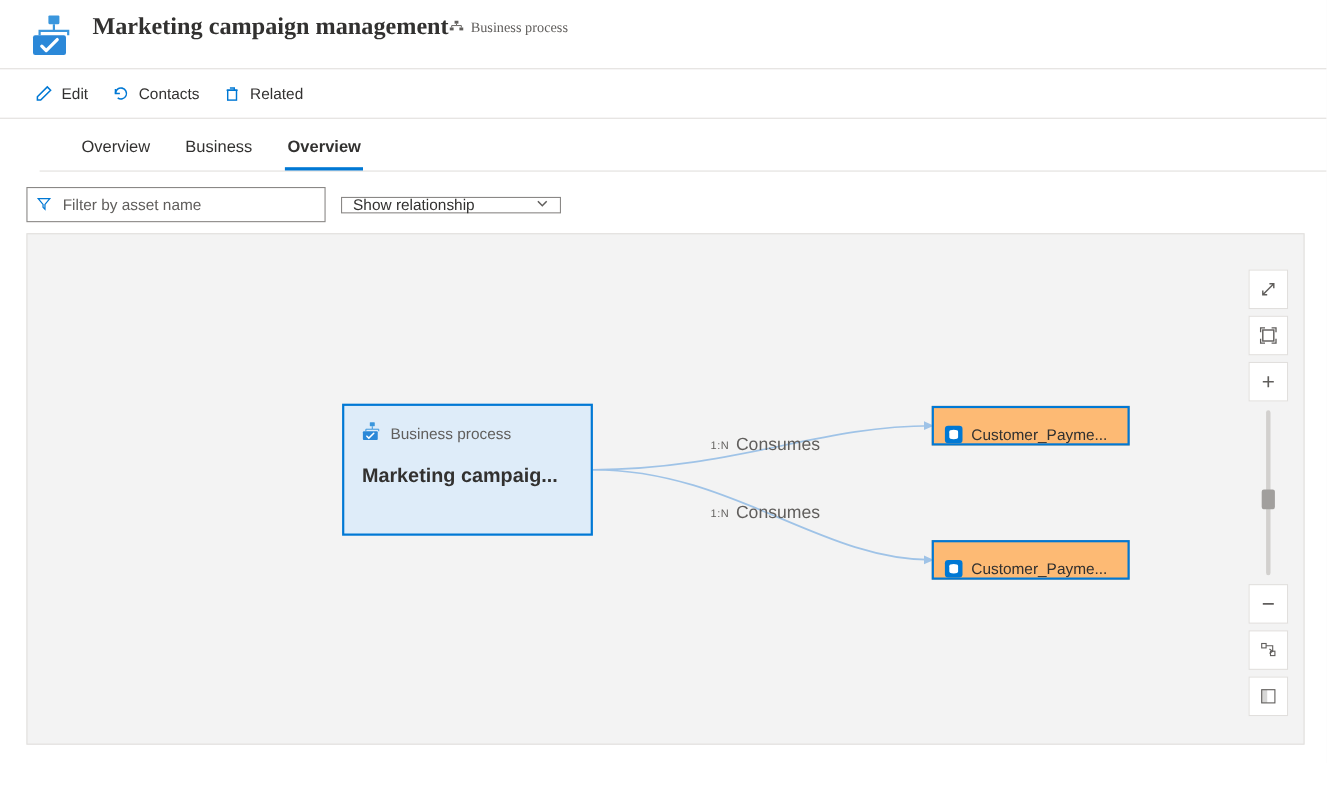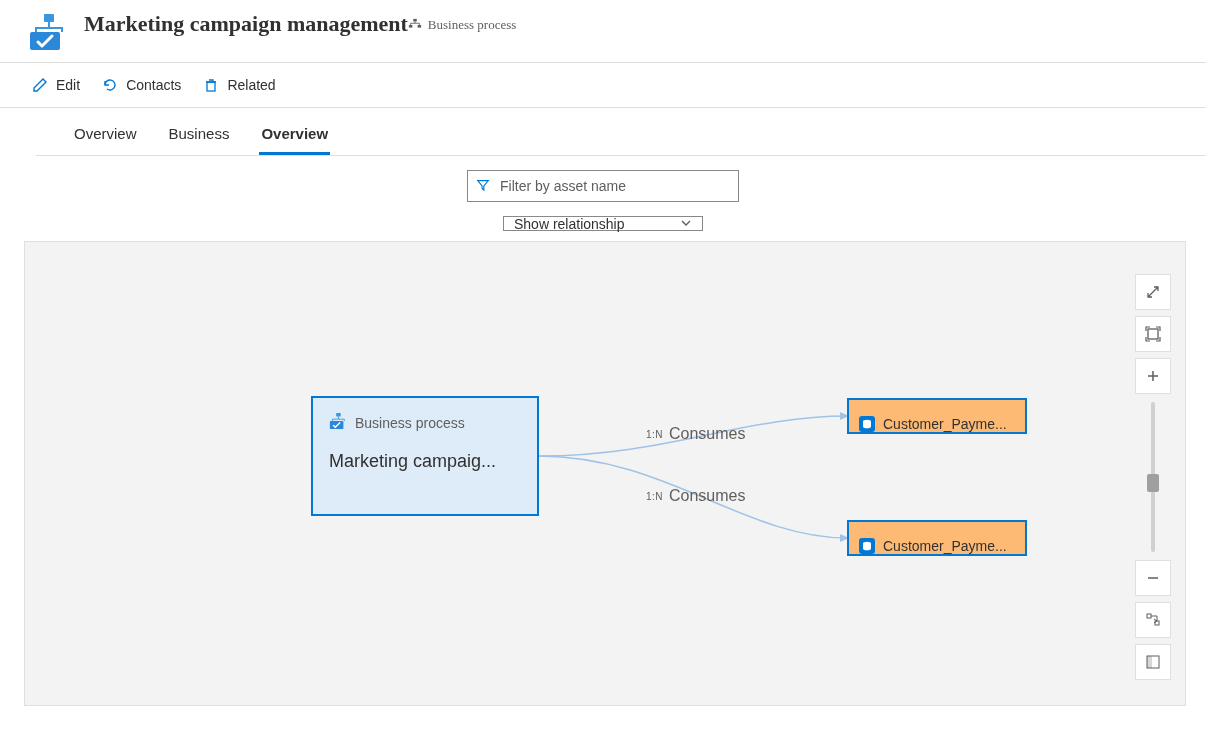--- a/index.html
+++ b/index.html
@@ -77,21 +77,20 @@
   .tab.active {
     font-weight:600;
     border-bottom-color:#0078d4;
   }
 
   
   .filter-row {
     display:flex; align-items:center;
     gap:14px;
     padding: 14px 24px 10px 24px;
-    flex-direction: column;
   }
   .filter-input-wrap {
     display:flex; align-items:center;
     border:1px solid #8a8886;
     height:32px;
     width:272px;
     padding:0 8px;
     color:#605e5c;
     gap:8px;
   }
@@ -129,21 +128,21 @@
     background:#deecf9;
     border:2px solid #0078d4;
     padding:14px 16px;
     display:flex; flex-direction:column;
   }
   .node-type-row {
     display:flex; align-items:center; gap:8px;
     color:#605e5c; font-size:14px;
   }
   .node-title {
-    font-size:18px; font-weight:400;
+    font-size:18px; font-weight:700;
     color:#323130;
     margin-top:18px;
     white-space:nowrap; overflow:hidden; text-overflow:ellipsis;
   }
 
   .node-small {
     position:absolute;
     width:180px; height:36px;
     background:#fdba74;
     border:2px solid #0078d4;

